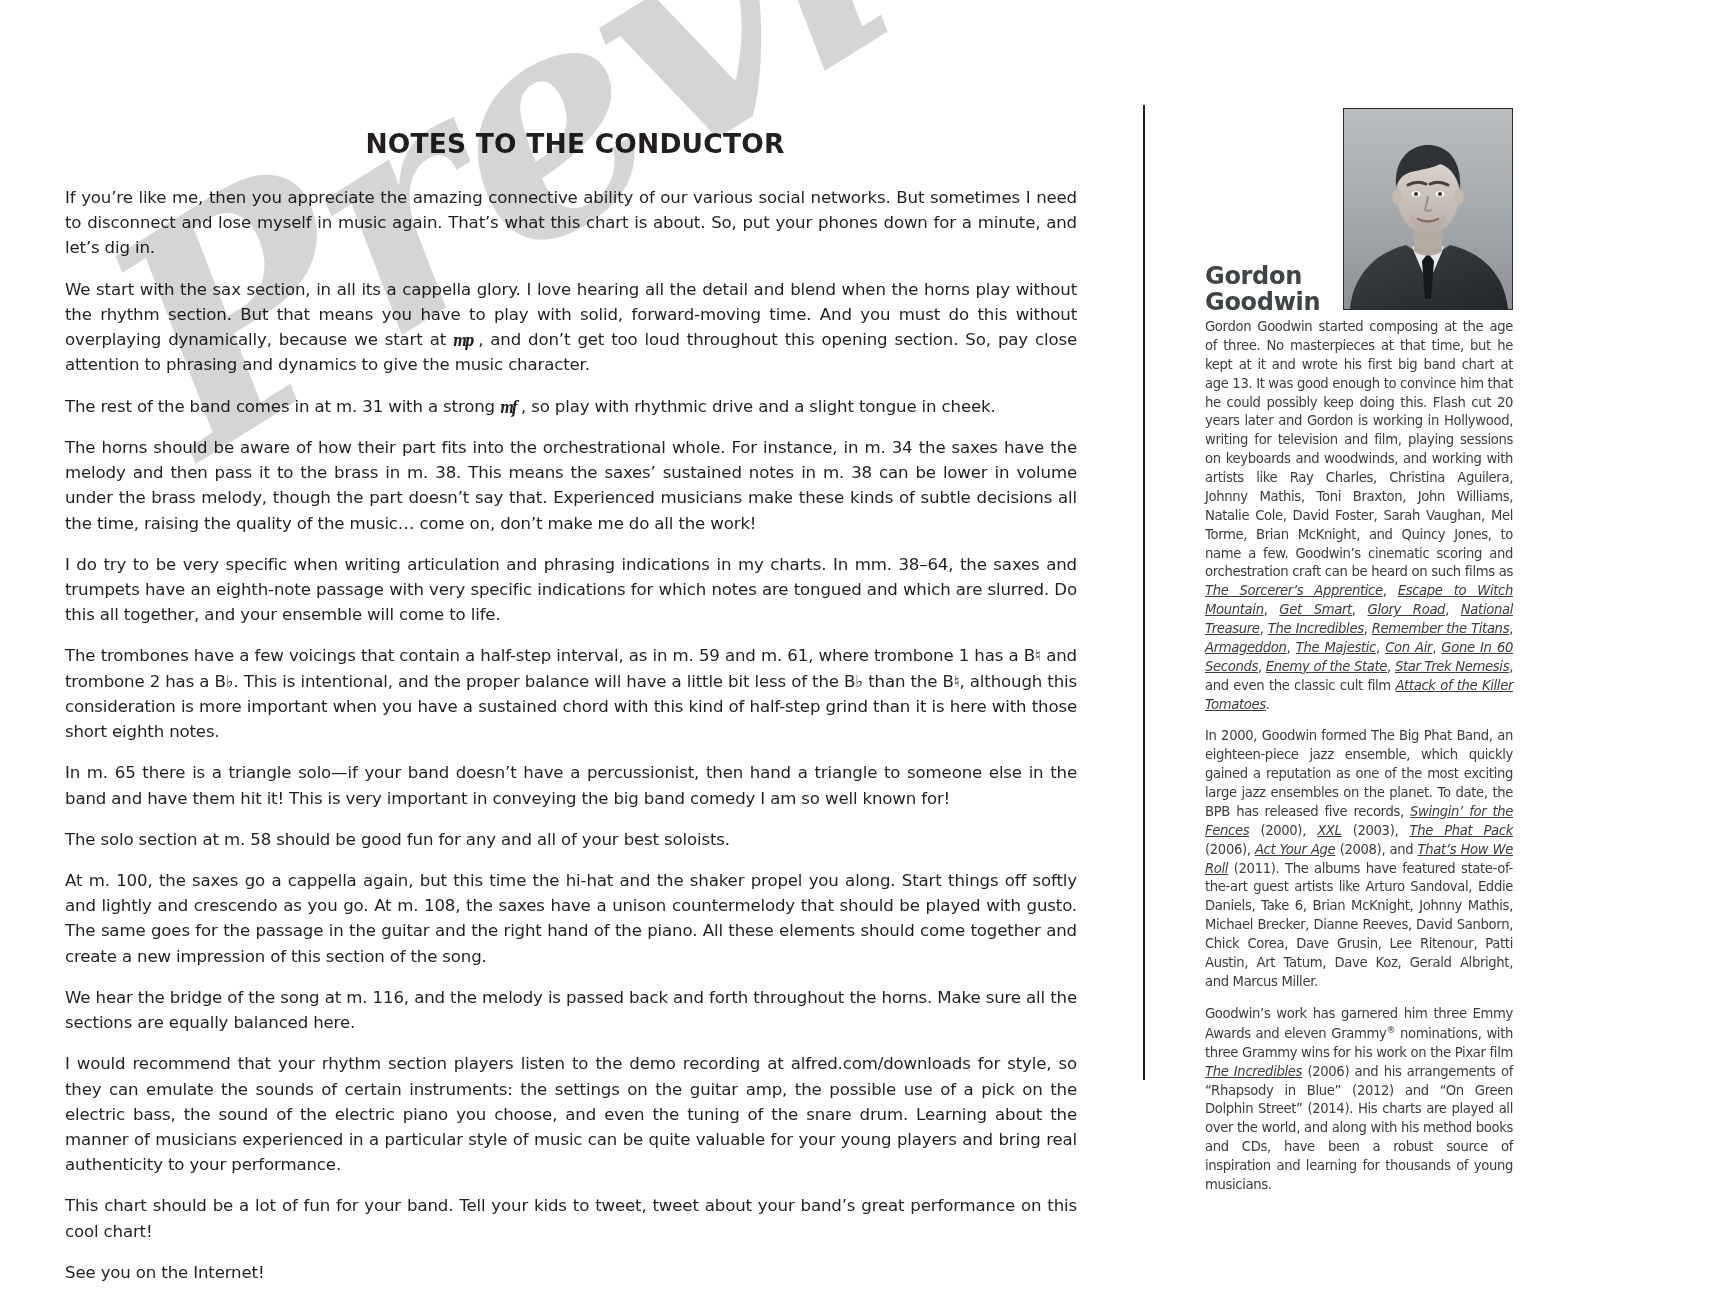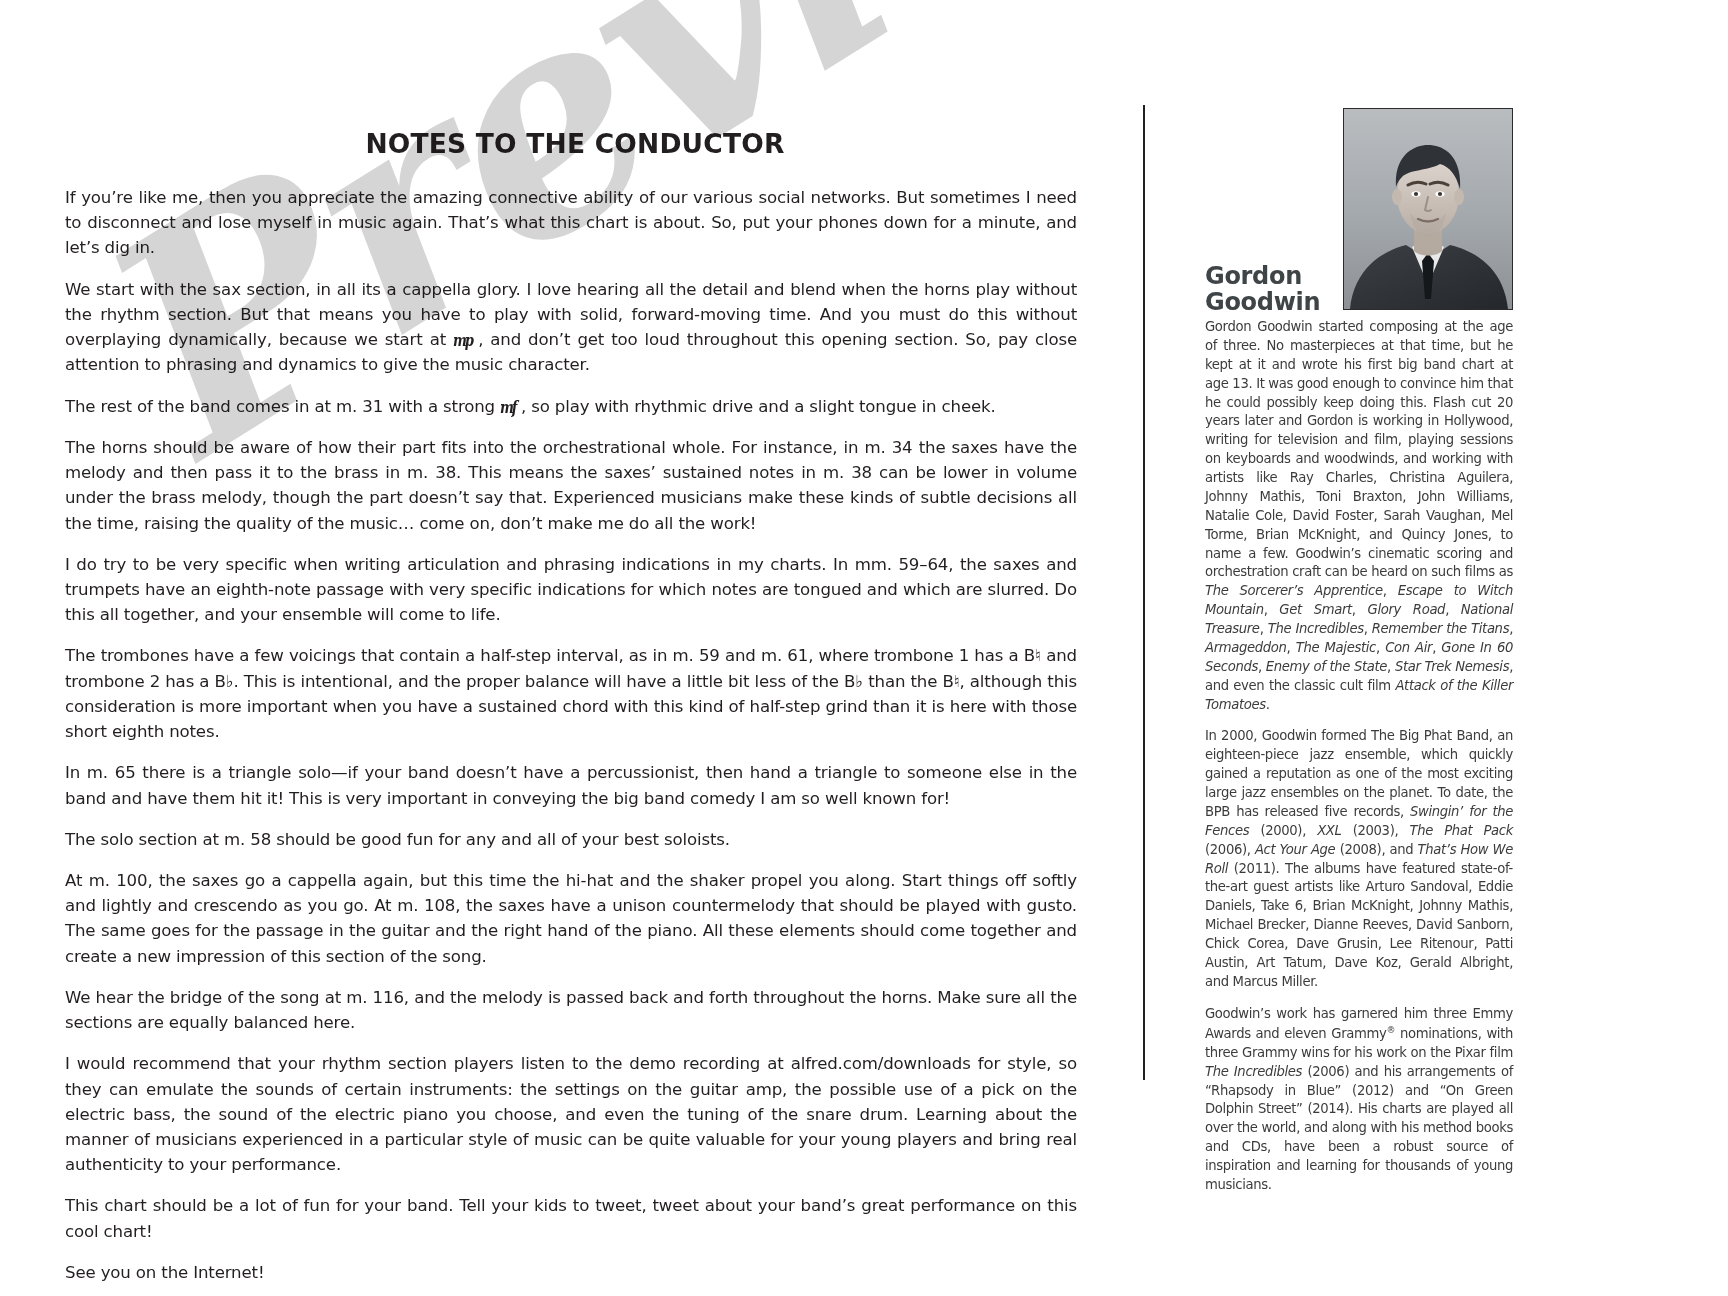--- a/index.html
+++ b/index.html
@@ -141,21 +141,21 @@
     font-family: "DejaVu Sans", sans-serif;
     font-size: 13.2px;
     line-height: 1.43;
     color: #3c3c3c;
     text-align: justify;
     text-justify: inter-word;
     margin: 0 0 13px 0;
     letter-spacing: -0.35px;
   }
   .bio-p:last-child { margin-bottom: 16px; }
-  .bio-p i { font-style: italic; }
+  .bio-p i { font-style: italic; text-decoration: underline; }
   .sup { font-size: 9px; vertical-align: super; }
 </style>
 </head>
 <body>
 
 <div id="page">
 
   <div id="watermark">
     <div class="wm-text">Preview Only</div>
   </div>
@@ -165,21 +165,21 @@
     <div id="left-col">
       <h1 id="doc-title">NOTES TO THE CONDUCTOR</h1>
 
       <p class="body-p">If you’re like me, then you appreciate the amazing connective ability of our various social networks. But sometimes I need to disconnect and lose myself in music again. That’s what this chart is about. So, put your phones down for a minute, and let’s dig in.</p>
 
       <p class="body-p"><span>We start with the sax section, in all its a cappella glory. I love hearing all the detail and blend when the horns play without the rhythm section. But that means you have to play with solid, forward-moving time. And you must do this without overplaying dynamically, because we start at </span><span class="dyn">mp</span><span>, and don’t get too loud throughout this opening section. So, pay close attention to phrasing and dynamics to give the music character.</span></p>
 
       <p class="body-p"><span>The rest of the band comes in at m. 31 with a strong </span><span class="dyn">mf</span><span>, so play with rhythmic drive and a slight tongue in cheek.</span></p>
 
       <p class="body-p">The horns should be aware of how their part fits into the orchestrational whole. For instance, in m. 34 the saxes have the melody and then pass it to the brass in m. 38. This means the saxes’ sustained notes in m. 38 can be lower in volume under the brass melody, though the part doesn’t say that. Experienced musicians make these kinds of subtle decisions all the time, raising the quality of the music… come on, don’t make me do all the work!</p>
-      <p class="body-p">I do try to be very specific when writing articulation and phrasing indications in my charts. In mm. 59–64, the saxes and trumpets have an eighth-note passage with very specific indications for which notes are tongued and which are slurred. Do this all together, and your ensemble will come to life.</p>
+      <p class="body-p">I do try to be very specific when writing articulation and phrasing indications in my charts. In mm. 38–64, the saxes and trumpets have an eighth-note passage with very specific indications for which notes are tongued and which are slurred. Do this all together, and your ensemble will come to life.</p>
       <p class="body-p">The trombones have a few voicings that contain a half-step interval, as in m. 59 and m. 61, where trombone 1 has a B♮ and trombone 2 has a B♭. This is intentional, and the proper balance will have a little bit less of the B♭ than the B♮, although this consideration is more important when you have a sustained chord with this kind of half-step grind than it is here with those short eighth notes.</p>
       <p class="body-p">In m. 65 there is a triangle solo—if your band doesn’t have a percussionist, then hand a triangle to someone else in the band and have them hit it! This is very important in conveying the big band comedy I am so well known for!</p>
       <p class="body-p">The solo section at m. 58 should be good fun for any and all of your best soloists.</p>
       <p class="body-p">At m. 100, the saxes go a cappella again, but this time the hi-hat and the shaker propel you along. Start things off softly and lightly and crescendo as you go. At m. 108, the saxes have a unison countermelody that should be played with gusto. The same goes for the passage in the guitar and the right hand of the piano. All these elements should come together and create a new impression of this section of the song.</p>
       <p class="body-p">We hear the bridge of the song at m. 116, and the melody is passed back and forth throughout the horns. Make sure all the sections are equally balanced here.</p>
       <p class="body-p">I would recommend that your rhythm section players listen to the demo recording at alfred.com/downloads for style, so they can emulate the sounds of certain instruments: the settings on the guitar amp, the possible use of a pick on the electric bass, the sound of the electric piano you choose, and even the tuning of the snare drum. Learning about the manner of musicians experienced in a particular style of music can be quite valuable for your young players and bring real authenticity to your performance.</p>
       <p class="body-p">This chart should be a lot of fun for your band. Tell your kids to tweet, tweet about your band’s great performance on this cool chart!</p>
       <p class="body-p">See you on the Internet!</p>
 
     </div>

